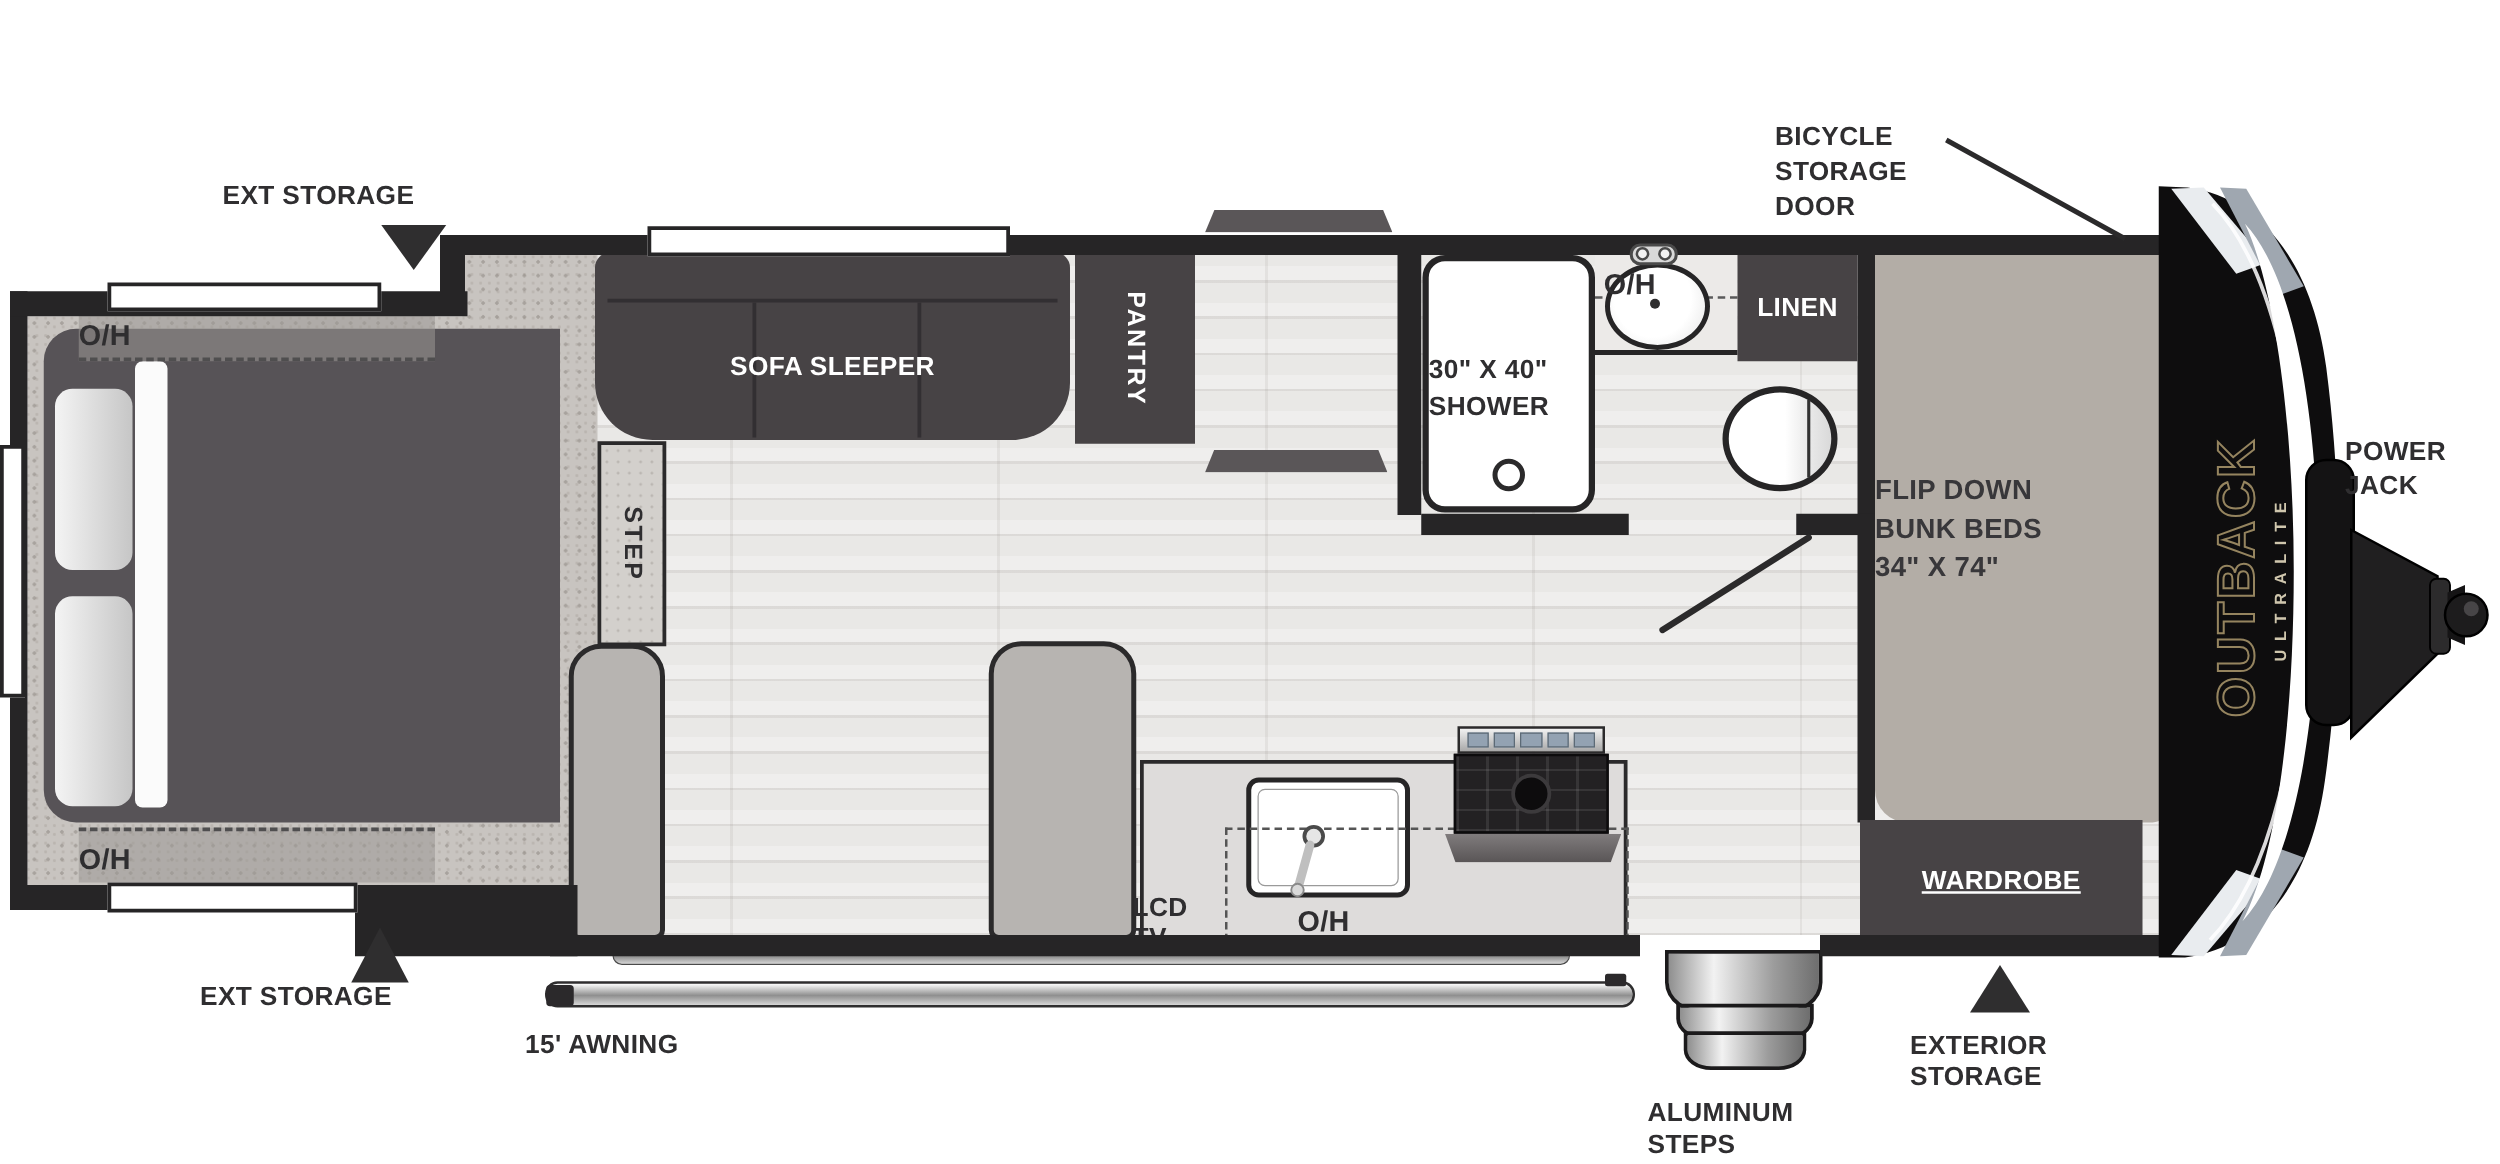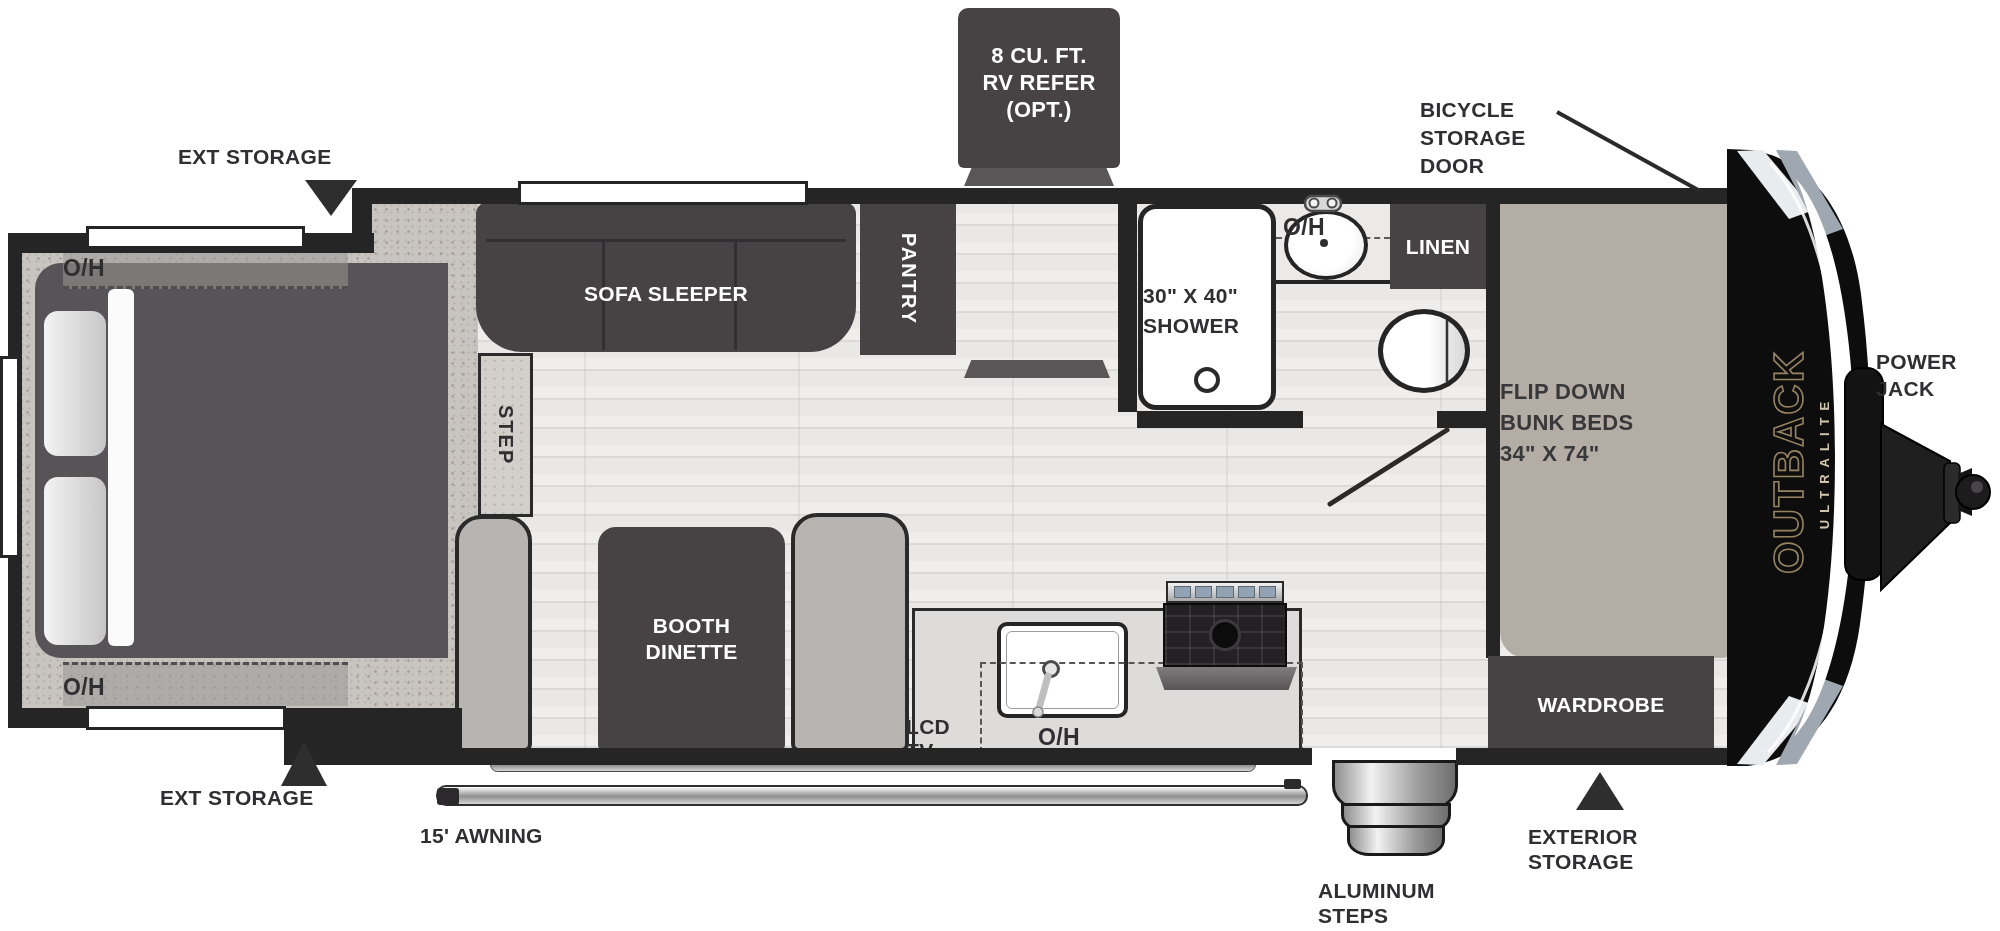--- a/index.html
+++ b/index.html
@@ -53,35 +53,24 @@
     <div class="abs" style="left:258px;top:40px;width:3px;height:108px;background:#322f32;"></div>
     <div class="abs wlbl" style="left:0;top:80px;width:380px;font-size:21px;">SOFA SLEEPER</div>
   </div>
 
   <div class="abs dark" style="left:860px;top:203px;width:96px;height:152px;z-index:14;display:flex;align-items:center;justify-content:center;">
     <span class="wlbl" style="writing-mode:vertical-rl;font-size:20px;letter-spacing:2px;">PANTRY</span>
   </div>
 
   <div class="abs" style="left:964px;top:360px;width:146px;height:18px;background:#5a5658;clip-path:polygon(5% 0,95% 0,100% 100%,0 100%);z-index:14;"></div>
 
-  <div class="abs dark" style="left:958px;top:8px;width:162px;height:160px;border-radius:10px 10px 6px 6px;z-index:14;">
-    <div class="abs wlbl" style="left:0;top:34px;width:162px;font-size:22px;line-height:27px;">
-      <div>8 CU. FT.</div>
-      <div>RV REFER</div>
-      <div>(OPT.)</div>
-    </div>
-  </div>
   <div class="abs" style="left:964px;top:168px;width:150px;height:18px;background:#5a5658;clip-path:polygon(5% 0,95% 0,100% 100%,0 100%);z-index:14;"></div>
 
   <div class="abs bench" style="left:455px;top:515px;width:77px;height:237px;border-radius:26px 26px 8px 8px;z-index:14;"></div>
   <div class="abs bench" style="left:791px;top:513px;width:118px;height:239px;border-radius:26px 26px 8px 8px;z-index:14;"></div>
-  <div class="abs dark" style="left:598px;top:527px;width:187px;height:224px;border-radius:18px 18px 6px 6px;z-index:15;display:flex;flex-direction:column;align-items:center;justify-content:center;">
-    <div class="wlbl" style="font-size:21px;line-height:26px;">BOOTH</div>
-    <div class="wlbl" style="font-size:21px;line-height:26px;">DINETTE</div>
-  </div>
 
   <div class="abs" style="left:912px;top:608px;width:390px;height:145px;background:#dedcdb;border:3px solid #2b2a2b;z-index:15;"></div>
   <div class="abs lbl" style="left:906px;top:679px;width:68px;font-size:21px;line-height:24px;z-index:18;margin-top:36px;">
     <div>LCD</div>
     <div>TV</div>
   </div>
   <div class="abs" style="left:997px;top:622px;width:131px;height:96px;background:#fff;border:4px solid #262526;border-radius:10px;z-index:16;">
     <div class="abs" style="left:5px;top:5px;right:5px;bottom:5px;border:1.5px solid #9a9a9a;border-radius:6px;"></div>
   </div>
   <div class="abs" style="left:980px;top:662px;width:323px;height:91px;border-top:2.5px dashed #555;border-left:2.5px dashed #555;border-right:2.5px dashed #555;z-index:17;">
@@ -117,21 +106,21 @@
   <div class="abs" style="left:1378px;top:309px;width:92px;height:84px;border-radius:50%;border:5px solid #262526;background:linear-gradient(90deg,#fff 55%,#ececec 75%,#d9d9d9);z-index:16;"></div>
 
   <div class="abs" style="left:1500px;top:204px;width:234px;height:454px;background:#b3ada6;border-radius:0 0 12px 26px;z-index:14;">
     <div class="lbl" style="padding-top:172px;font-size:22px;line-height:31px;color:#38373a;">
       <div>FLIP DOWN</div>
       <div>BUNK BEDS</div>
       <div>34" X 74"</div>
     </div>
   </div>
   <div class="abs dark" style="left:1488px;top:656px;width:226px;height:97px;z-index:16;display:flex;align-items:center;justify-content:center;">
-    <span class="wlbl" style="font-size:21px;">WARDROBE</span>
+    <span class="wlbl" style="font-size:21px;text-decoration:underline;">WARDROBE</span>
   </div>
 
   <div class="abs wall" style="left:8px;top:233px;width:14px;height:495px;z-index:30;"></div>
   <div class="abs wall" style="left:8px;top:233px;width:366px;height:20px;z-index:30;"></div>
   <div class="abs wall" style="left:8px;top:708px;width:294px;height:20px;z-index:30;"></div>
   <div class="abs wall" style="left:284px;top:708px;width:178px;height:57px;z-index:30;"></div>
   <div class="abs wall" style="left:352px;top:188px;width:20px;height:62px;z-index:30;"></div>
   <div class="abs wall" style="left:352px;top:188px;width:1390px;height:16px;z-index:30;"></div>
   <div class="abs wall" style="left:440px;top:748px;width:872px;height:17px;z-index:30;"></div>
   <div class="abs wall" style="left:1456px;top:748px;width:286px;height:17px;z-index:30;"></div>

